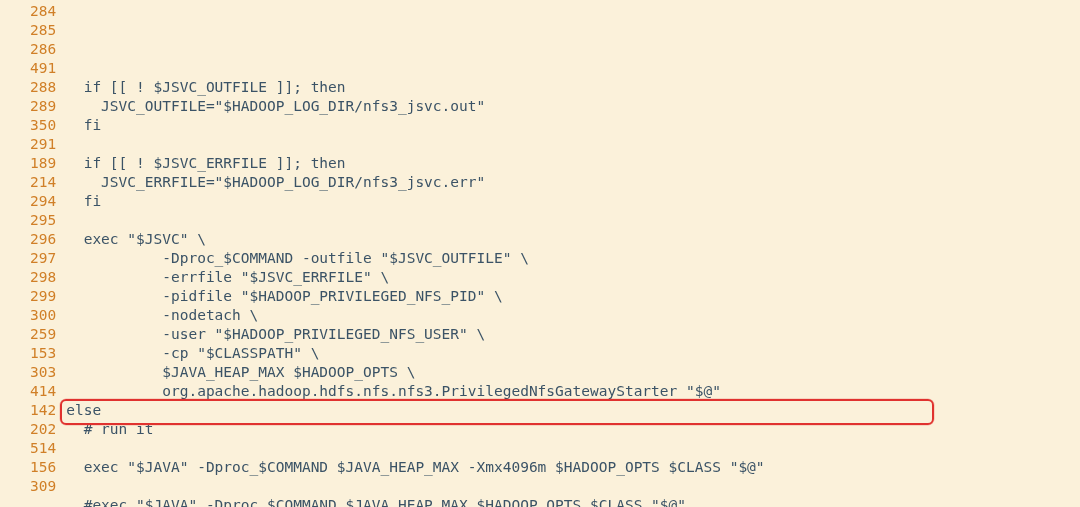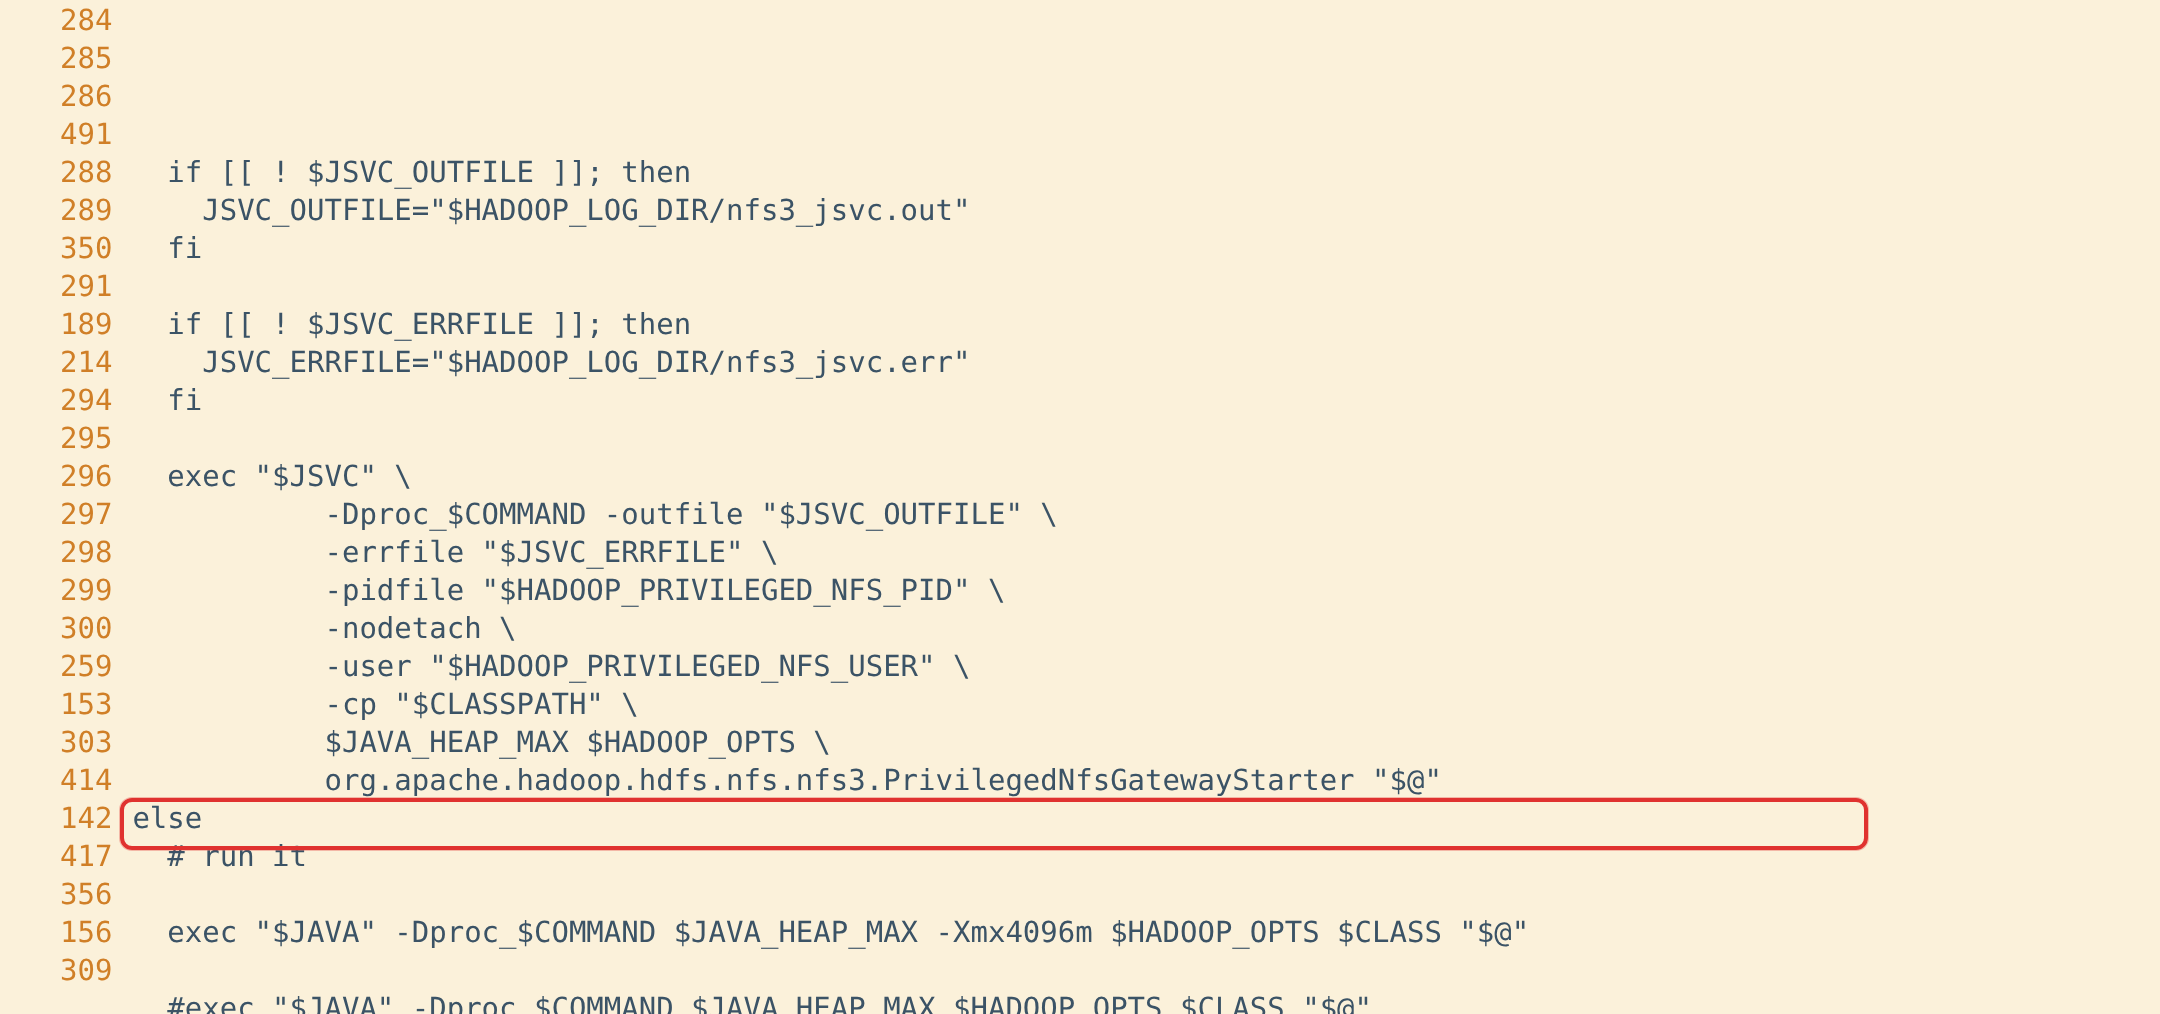--- a/index.html
+++ b/index.html
@@ -67,21 +67,21 @@
       <div class="line">296</div>
       <div class="line">297</div>
       <div class="line">298</div>
       <div class="line">299</div>
       <div class="line">300</div>
       <div class="line">259</div>
       <div class="line">153</div>
       <div class="line">303</div>
       <div class="line">414</div>
       <div class="line">142</div>
-      <div class="line">417</div>
-      <div class="line">356</div>
+      <div class="line">202</div>
+      <div class="line">514</div>
       <div class="line">156</div>
       <div class="line">309</div>
     </div>
   <div class="code" id="code">
     <div class="highlight-box" id="hl" style="top: 397px;"></div>
   <div class="line"> </div><div class="line">  if [[ ! $JSVC_OUTFILE ]]; then</div><div class="line">    JSVC_OUTFILE="$HADOOP_LOG_DIR/nfs3_jsvc.out"</div><div class="line">  fi</div><div class="line"> </div><div class="line">  if [[ ! $JSVC_ERRFILE ]]; then</div><div class="line">    JSVC_ERRFILE="$HADOOP_LOG_DIR/nfs3_jsvc.err"</div><div class="line">  fi</div><div class="line"> </div><div class="line">  exec "$JSVC" \</div><div class="line">           -Dproc_$COMMAND -outfile "$JSVC_OUTFILE" \</div><div class="line">           -errfile "$JSVC_ERRFILE" \</div><div class="line">           -pidfile "$HADOOP_PRIVILEGED_NFS_PID" \</div><div class="line">           -nodetach \</div><div class="line">           -user "$HADOOP_PRIVILEGED_NFS_USER" \</div><div class="line">           -cp "$CLASSPATH" \</div><div class="line">           $JAVA_HEAP_MAX $HADOOP_OPTS \</div><div class="line">           org.apache.hadoop.hdfs.nfs.nfs3.PrivilegedNfsGatewayStarter "$@"</div><div class="line">else</div><div class="line">  # run it</div><div class="line"> </div><div class="line">  exec "$JAVA" -Dproc_$COMMAND $JAVA_HEAP_MAX -Xmx4096m $HADOOP_OPTS $CLASS "$@"</div><div class="line"> </div><div class="line">  #exec "$JAVA" -Dproc_$COMMAND $JAVA_HEAP_MAX $HADOOP_OPTS $CLASS "$@"</div></div>
 </div>
 
 </body></html>

